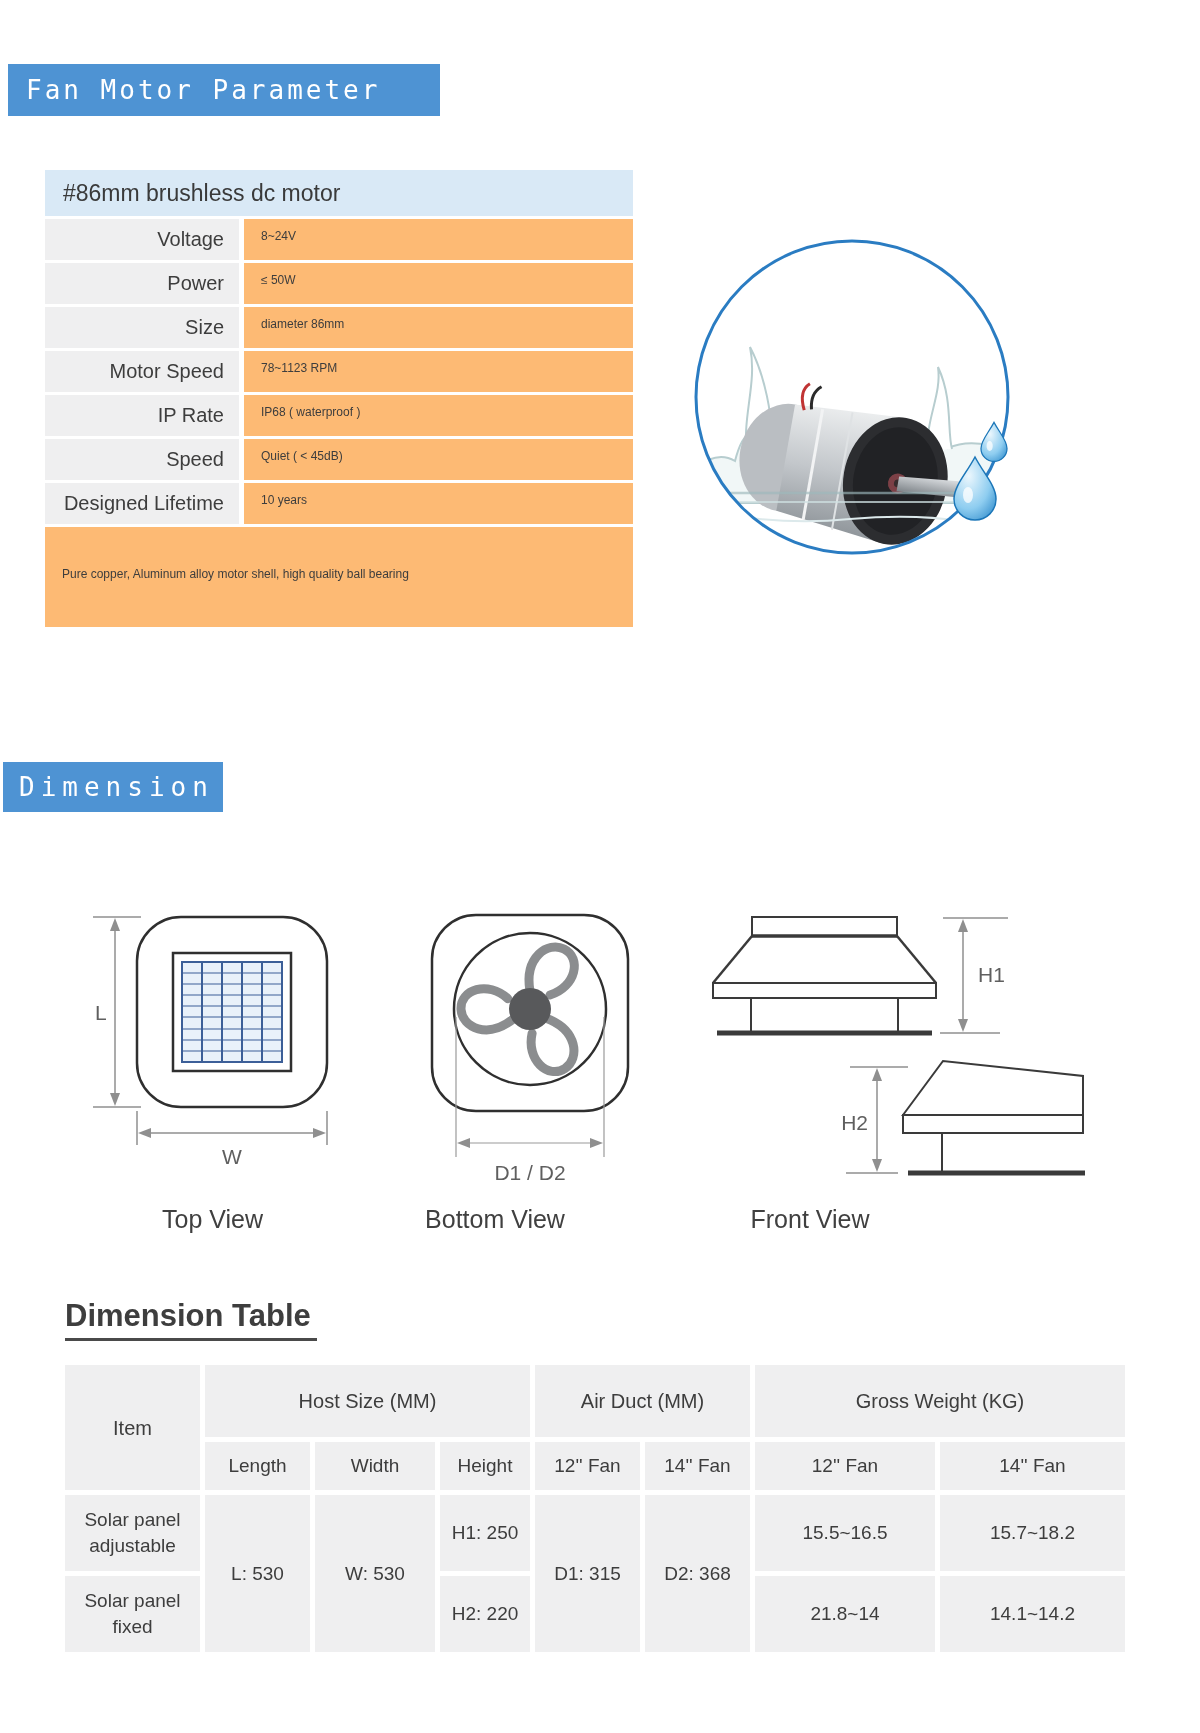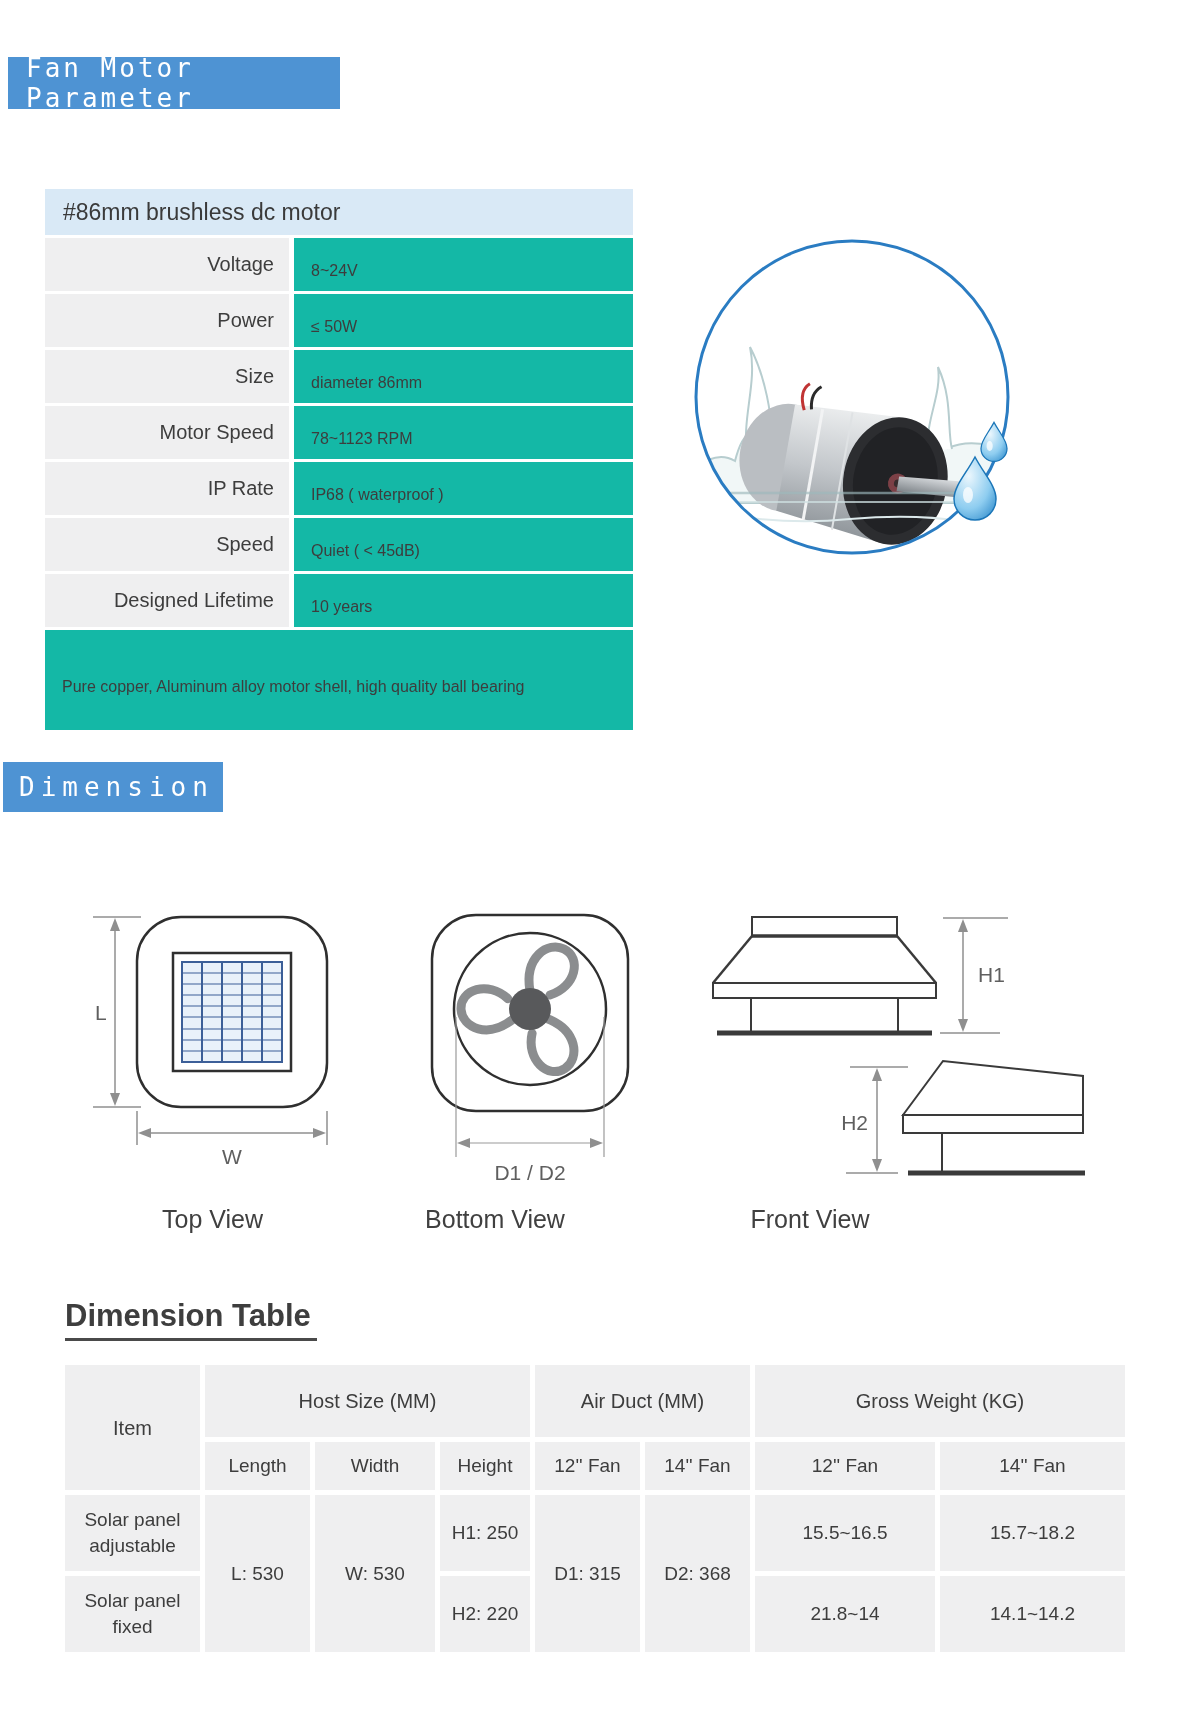--- a/index.html
+++ b/index.html
@@ -7,37 +7,37 @@
   .page {
     position: relative; width: 1200px; height: 1733px;
     background: #ffffff; overflow: hidden;
     color: #3d3d3d;
   }
   .banner {
     position: absolute; background: #4e93d3; color: #ffffff;
     font-family: "DejaVu Sans Mono", monospace;
     display: flex; align-items: center;
   }
-  .banner1 { left: 8px; top: 57px; width: 332px; height: 52px; font-size: 26px; letter-spacing: 3px; padding-left: 18px; }
+  .banner1 { left: 8px; top: 64px; width: 432px; height: 52px; font-size: 26px; letter-spacing: 3px; padding-left: 18px; }
   .banner2 { left: 3px; top: 762px; width: 220px; height: 50px; font-size: 26px; letter-spacing: 6px; padding-left: 16px; }
 
   
-  .spec { position: absolute; left: 45px; top: 170px; width: 588px; margin-top: 19px; }
+  .spec { position: absolute; left: 45px; top: 170px; width: 588px; }
   .spec-title {
     background: #d9e9f6; height: 46px; display: flex; align-items: center;
     padding-left: 18px; font-size: 23px; color: #3a3a3a; margin-bottom: 3px;
   }
   .spec-row { display: flex; margin-bottom: 3px; }
   .spec-label {
-    width: 244px; background: #efeff0; display: flex; align-items: center; justify-content: flex-end;
+    width: 194px; background: #efeff0; display: flex; align-items: center; justify-content: flex-end;
     padding-right: 15px; font-size: 20px; text-align: center; margin-right: 5px;
   }
   .spec-value {
-    flex: 1; background: #14b8a6; display: flex; align-items: center;
-    padding: 18px 14px 6px 17px; font-size: 16px; line-height: 29px;
+    flex: 1; background: #fdba74; display: flex; align-items: center;
+    padding: 0 14px 6px 17px; font-size: 12px; line-height: 29px;
   }
   .spec-row, .spec-row .spec-label, .spec-row .spec-value { min-height: 41px; }
   .spec-row.tall, .spec-row.tall .spec-label, .spec-row.tall .spec-value { min-height: 100px; }
 
   
   .drawing { position: absolute; }
   .view-label { position: absolute; top: 1205px; font-size: 25px; color: #404040; text-align: center; }
   .vl-top { left: 120px; width: 185px; }
   .vl-bottom { left: 405px; width: 180px; }
   .vl-front { left: 715px; width: 190px; }

